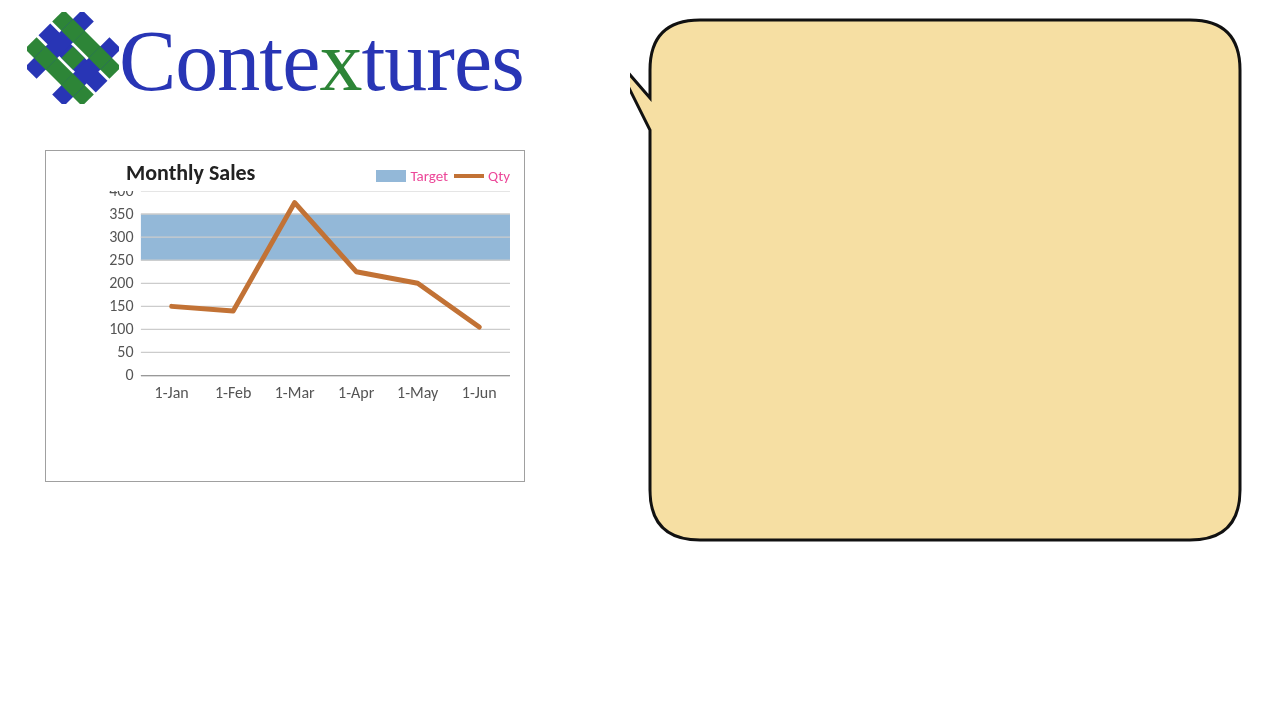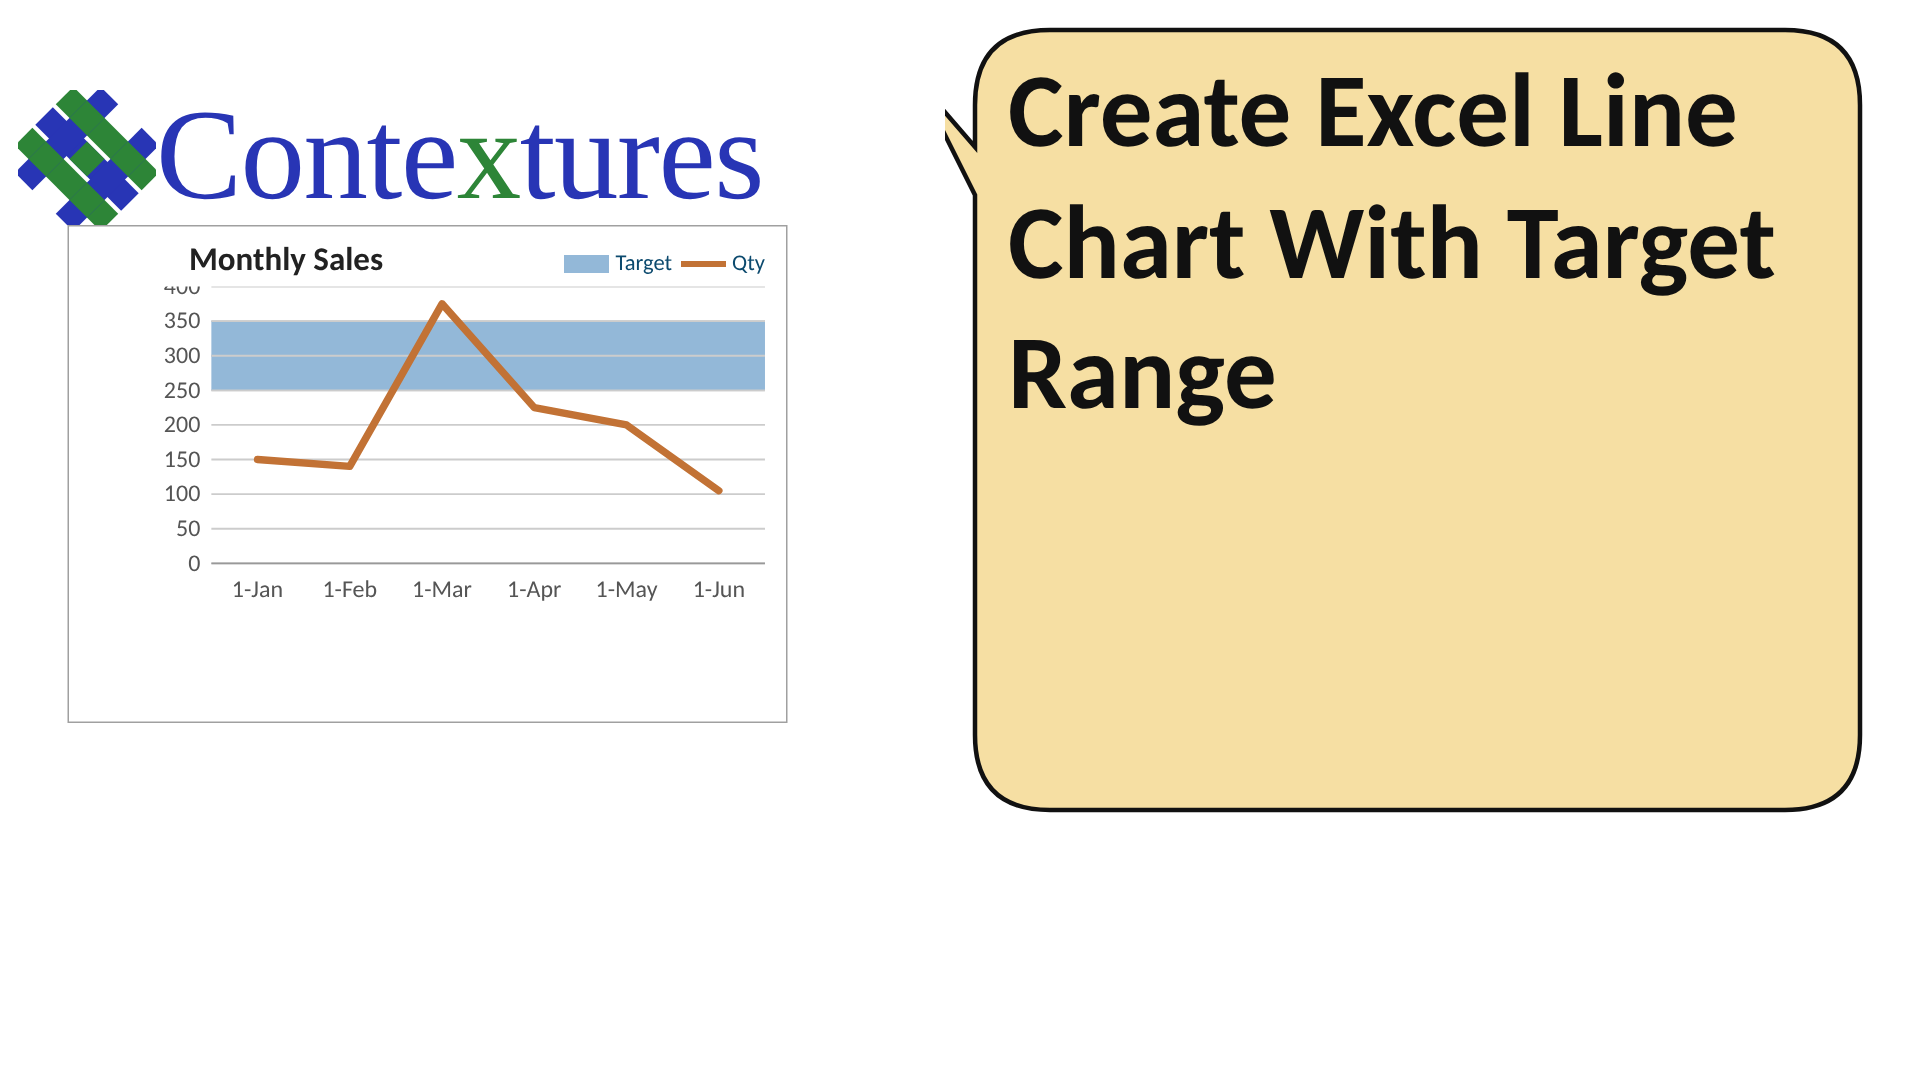--- a/index.html
+++ b/index.html
@@ -8,24 +8,23 @@
     width: 1280px;
     height: 720px;
     background: #ffffff;
     font-family: "Calibri", "Segoe UI", Arial, sans-serif;
     overflow: hidden;
     position: relative;
   }
   .logo-area {
     position: absolute;
     top: 12px;
-    left: 12px;
+    left: 27px;
     display: flex;
-    align-items: flex-start;
-    margin-top: 48px;
+    align-items: flex-end;
   }
   .brand-text {
     font-family: "Times New Roman", serif;
     color: #2835b5;
     font-size: 86px;
     line-height: 1;
     letter-spacing: -1px;
   }
   .brand-x {
     color: #2d8537;
@@ -51,21 +50,21 @@
   }
   .legend {
     position: absolute;
     top: 16px;
     right: 14px;
     display: flex;
     align-items: center;
     gap: 6px;
     font-size: 15px;
     font-family: "Calibri", Arial, sans-serif;
-    color: #0c4a6e;
+    color: #ec4899;
   }
   .swatch-target {
     width: 30px;
     height: 12px;
     background: #93b8d8;
   }
   .swatch-qty {
     width: 30px;
     height: 4px;
     background: #c27235;
@@ -174,14 +173,13 @@
              V490
              Q610 540 560 540
              H70
              Q20 540 20 490
              V130
              L-18 54
              L20 98
              V70
              Q20 20 70 20 Z" fill="#f6dfa3" stroke="#111" stroke-width="3"></path>
   </svg>
-  <div class="callout-text">Create Excel Line Chart With Target Range</div>
 </div>
 
 </body></html>

